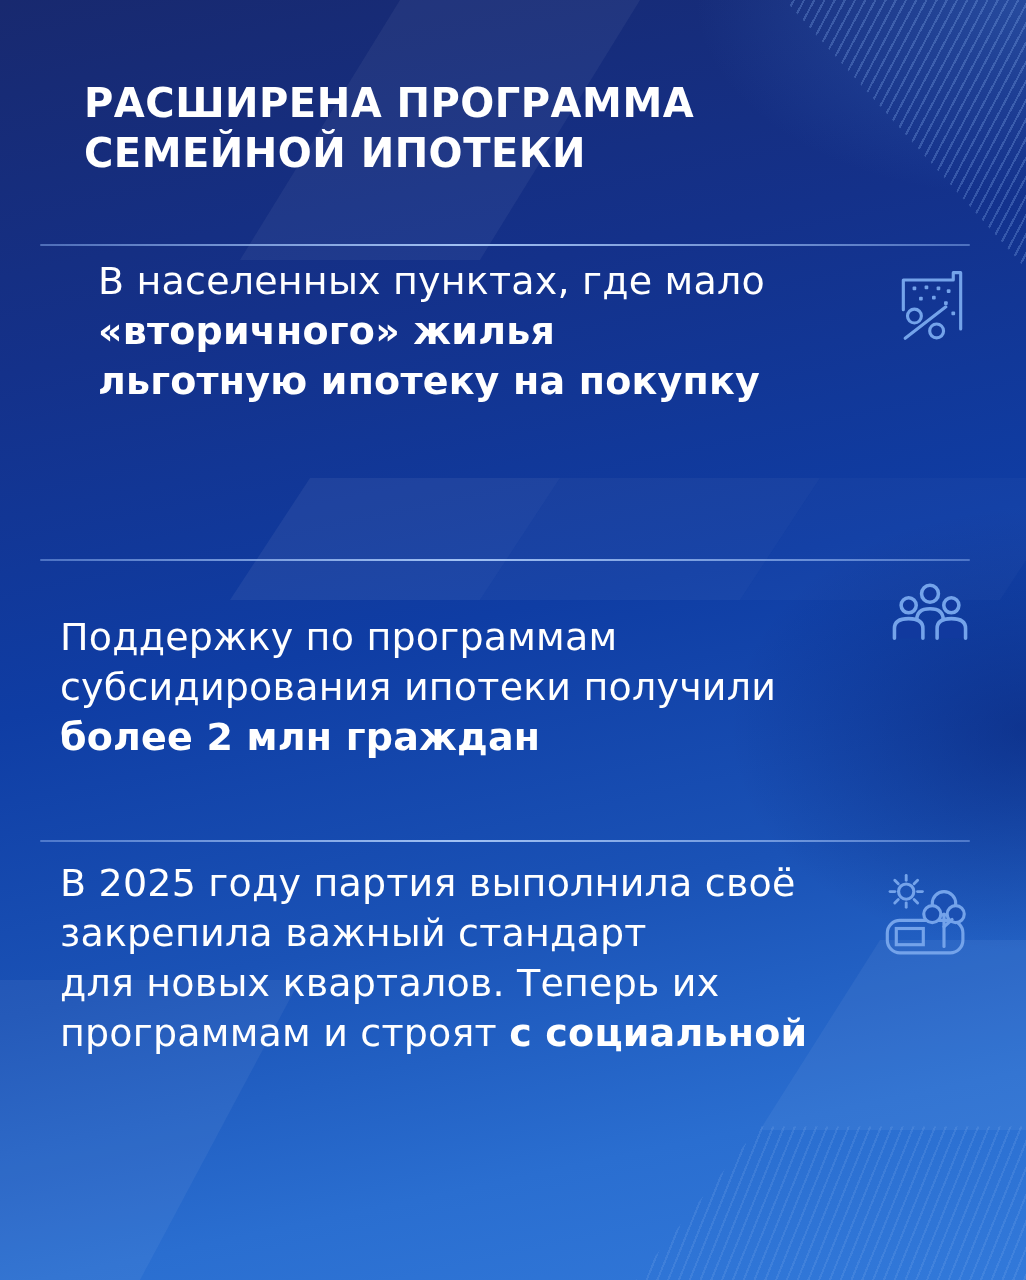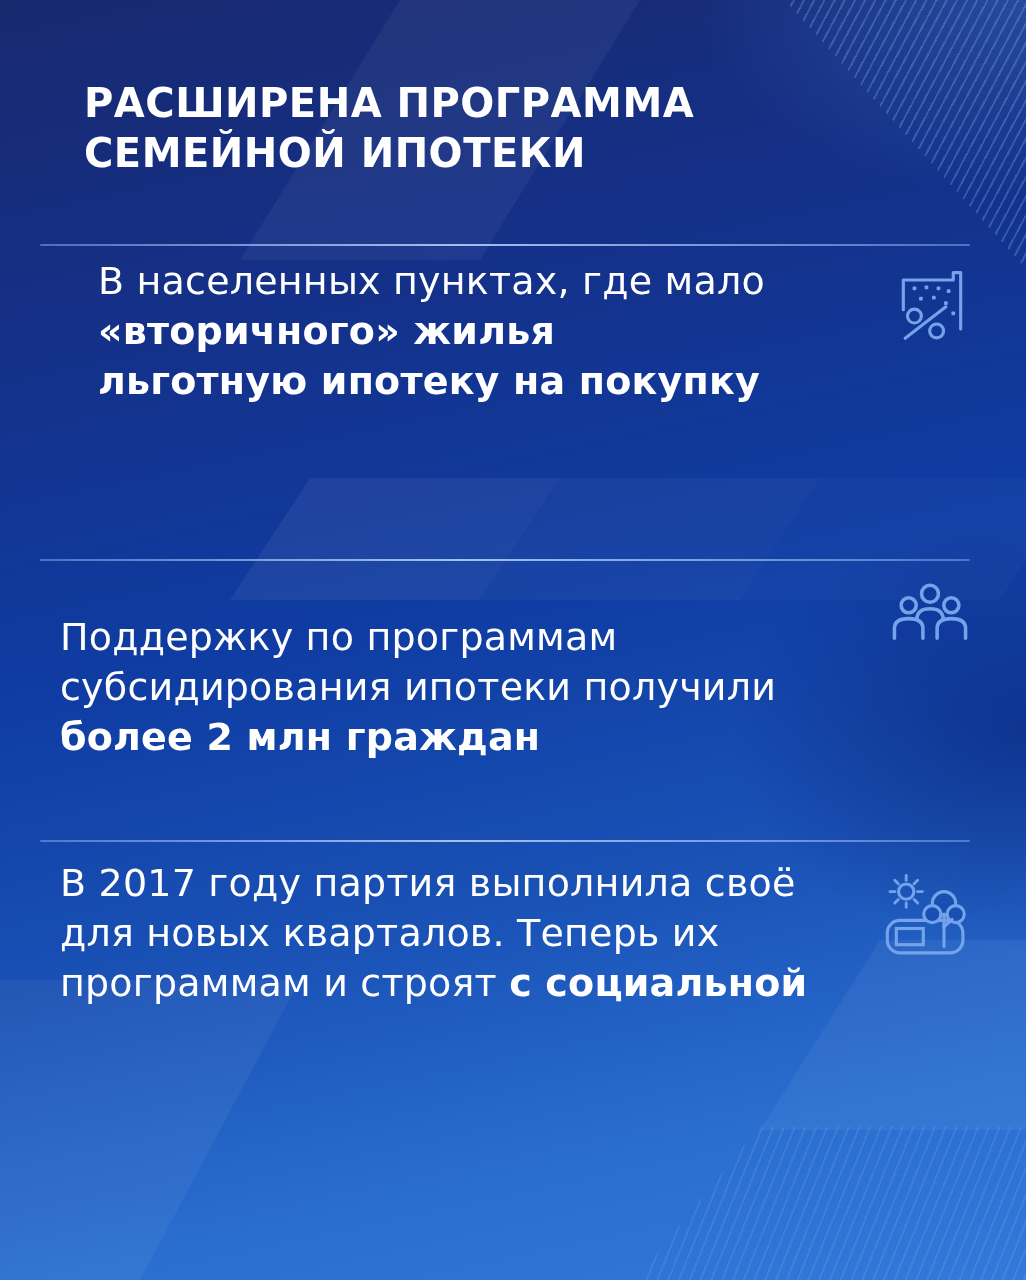--- a/index.html
+++ b/index.html
@@ -109,21 +109,22 @@
       <path d="M 53 63 L 53 52 Q 53 41 69 41 Q 85 41 85 52 L 85 63" stroke="currentColor" stroke-width="4" stroke-linecap="round"></path>
       <circle cx="21" cy="26" r="8.5" fill="#11399e" stroke="currentColor" stroke-width="4"></circle>
       <circle cx="69" cy="26" r="8.5" fill="#11399e" stroke="currentColor" stroke-width="4"></circle>
     </svg>
   </div>
 
   <div class="divider d3"></div>
 
   <section class="sec s3">
     <div class="sec-text">
-        <div class="line"><span>В 2017 году партия выполнила своё</span></div>
+        <div class="line"><span>В 2025 году партия выполнила своё</span></div>
+        <div class="line"><span>закрепила важный стандарт</span></div>
         <div class="line"><span>для новых кварталов. Теперь их</span></div>
         <div class="line"><span>программам и строят </span><span class="bold">с социальной</span></div>
       </div>
   </section>
   <div class="icon i3">
     <svg width="90" height="92" viewBox="0 0 100 102" fill="none">
       <circle cx="28" cy="25" r="8.5" stroke="currentColor" stroke-width="3.5"></circle>
       <g stroke="currentColor" stroke-width="3.2" stroke-linecap="round">
         <path d="M 28 12.5 L 28 7"></path>
         <path d="M 36.8 16.2 L 40.7 12.3"></path>

